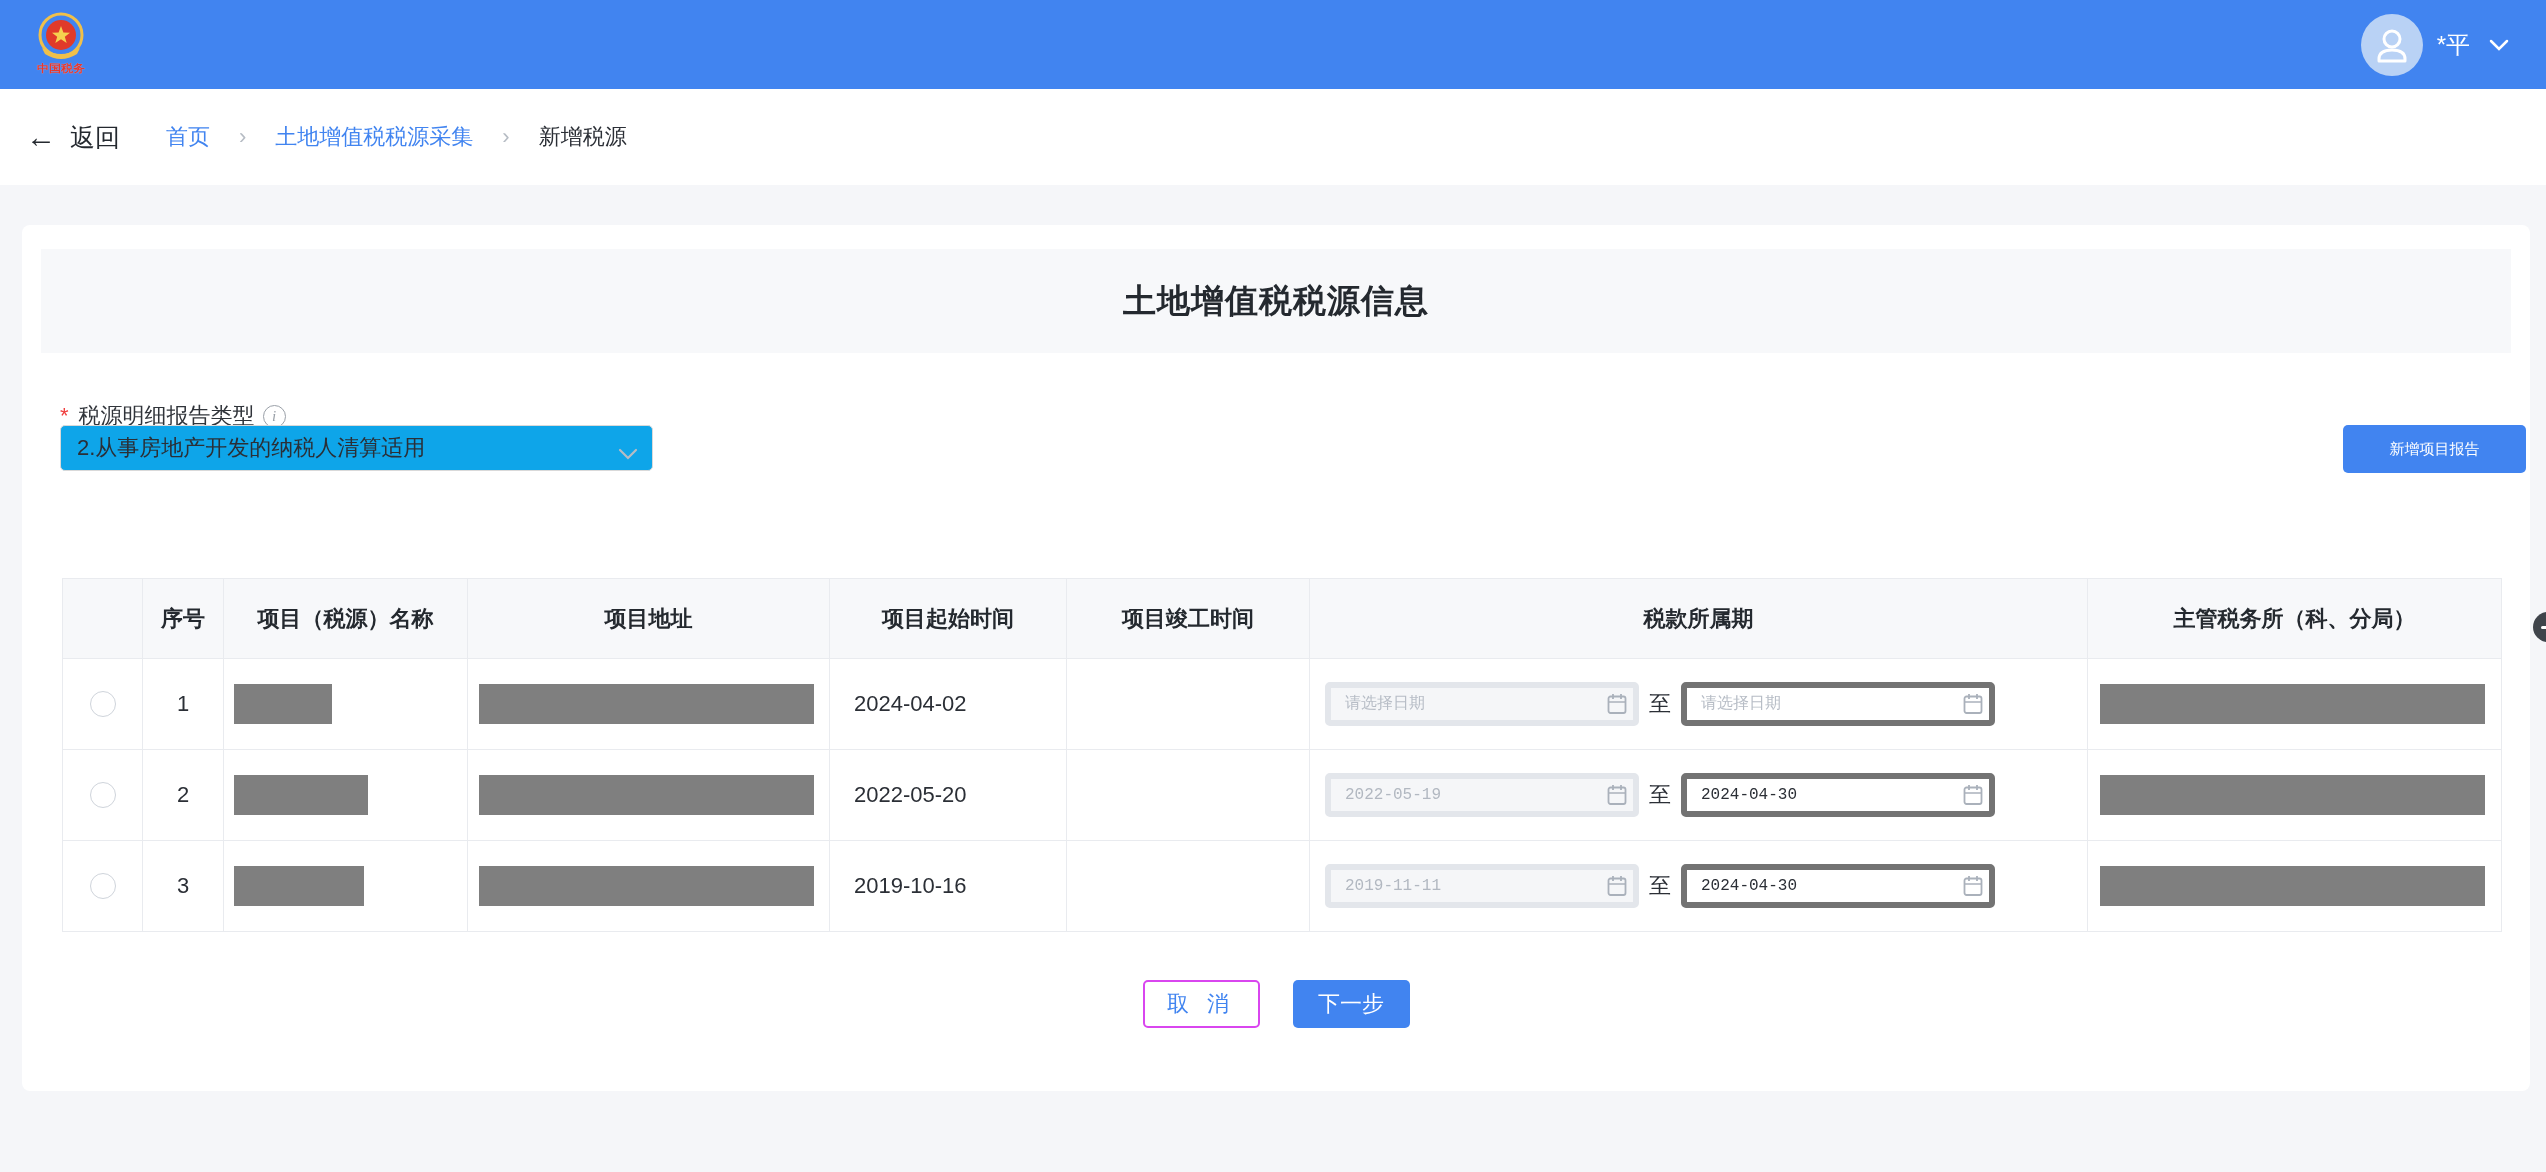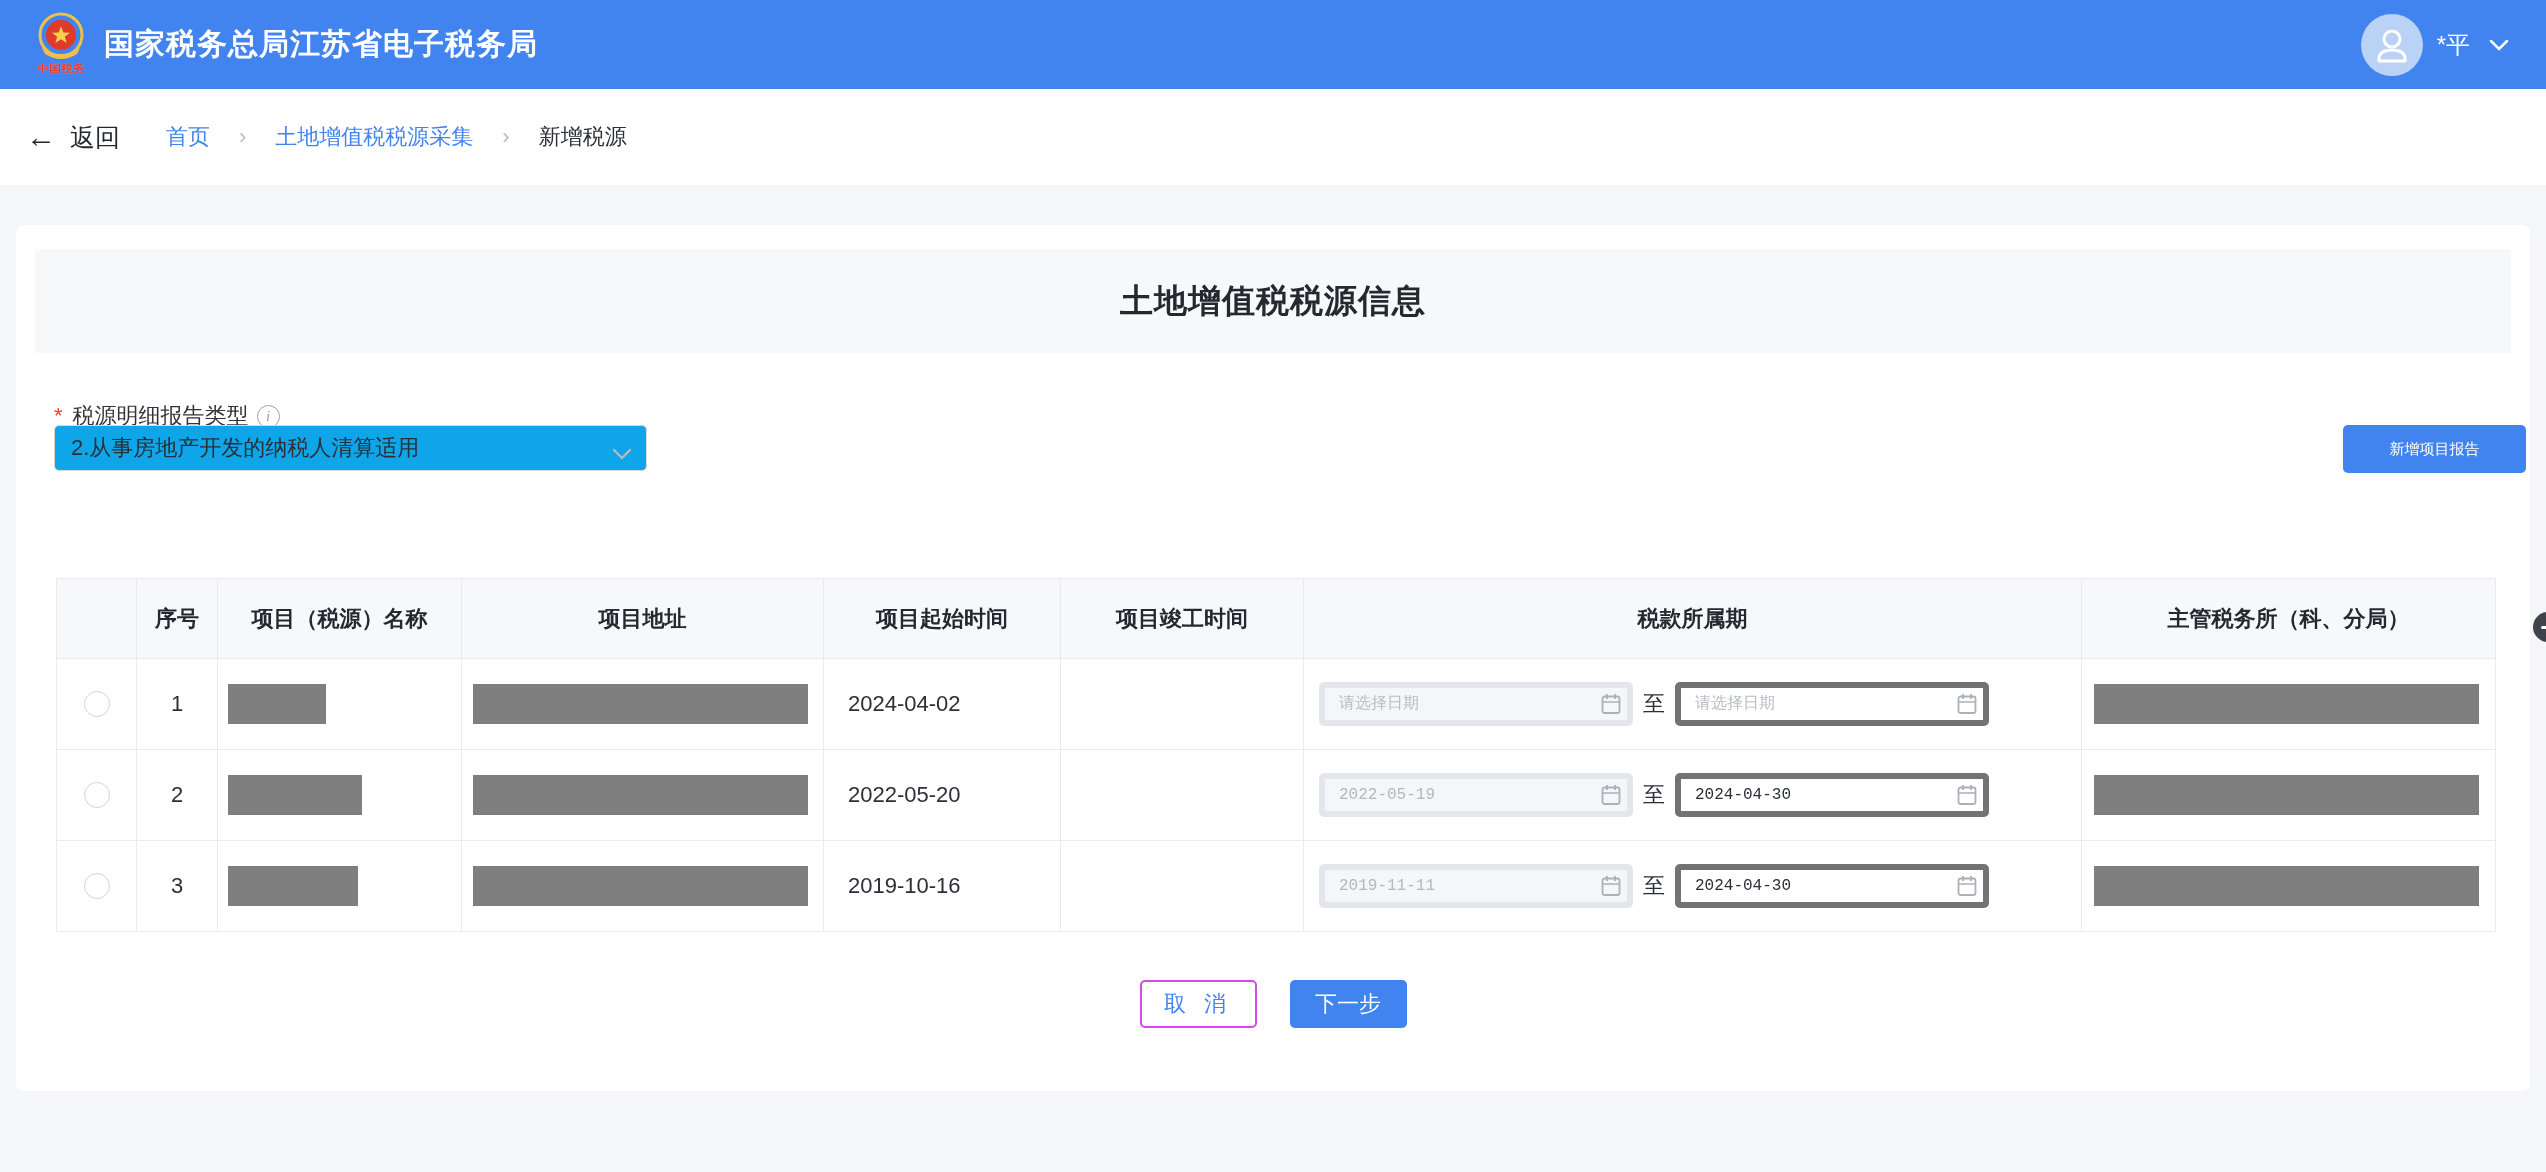--- a/index.html
+++ b/index.html
@@ -30,21 +30,21 @@
   }
   .back-group { display:flex; align-items:center; gap:14px; cursor:pointer; color:#24292f; }
   .back-arrow { font-size:30px; line-height:1; }
   .back-label { font-size:25px; }
   .crumbs { display:flex; align-items:center; gap:29px; margin-left:46px; font-size:22px; }
   .crumb-link { color:#4184f0; cursor:pointer; }
   .crumb-sep { color:#b6bcc4; font-size:22px; }
   .crumb-current { color:#2b2f36; }
 
   
-  .content { padding:40px 16px 0 16px; }
+  .content { padding:40px 16px 0 22px; }
   .card {
     background:#fff; border-radius:8px; height:866px; position:relative;
   }
   .title-band {
     margin:0 19px; position:relative; top:24px; height:104px; background:#f7f8fa;
     display:flex; align-items:center; justify-content:center;
   }
   .page-title { font-size:33px; font-weight:bold; color:#24292f; letter-spacing:1px; }
 
   .label-line {
@@ -126,21 +126,20 @@
 <header class="hdr">
   <div class="logo-wrap">
     <svg width="50" height="50" viewBox="0 0 50 50">
       <circle cx="25" cy="23" r="21" fill="none" stroke="#f0c04a" stroke-width="3"></circle>
       <circle cx="25" cy="23" r="15" fill="#e03a2a"></circle>
       <path d="M25 14 L27.4 20.5 L34 20.7 L28.8 24.7 L30.7 31 L25 27.2 L19.3 31 L21.2 24.7 L16 20.7 L22.6 20.5 Z" fill="#f5d14f"></path>
       <path d="M6 36 Q25 48 44 36 L41 42 Q25 52 9 42 Z" fill="#f0c04a"></path>
     </svg>
     <div class="logo-caption">中国税务</div>
   </div>
-  <div class="hdr-title">国家税务总局江苏省电子税务局</div>
   <div class="hdr-right">
     <div class="avatar">
       <svg width="40" height="40" viewBox="0 0 40 40">
         <circle cx="20" cy="14" r="8" fill="none" stroke="#ffffff" stroke-width="3"></circle>
         <path d="M7 34 Q7 25 20 25 Q33 25 33 34 L33 36 L7 36 Z" fill="none" stroke="#ffffff" stroke-width="3" stroke-linejoin="round"></path>
       </svg>
     </div>
     <span class="hdr-user">*平</span>
     <span class="hdr-caret">
       <svg width="22" height="14" viewBox="0 0 22 14">

